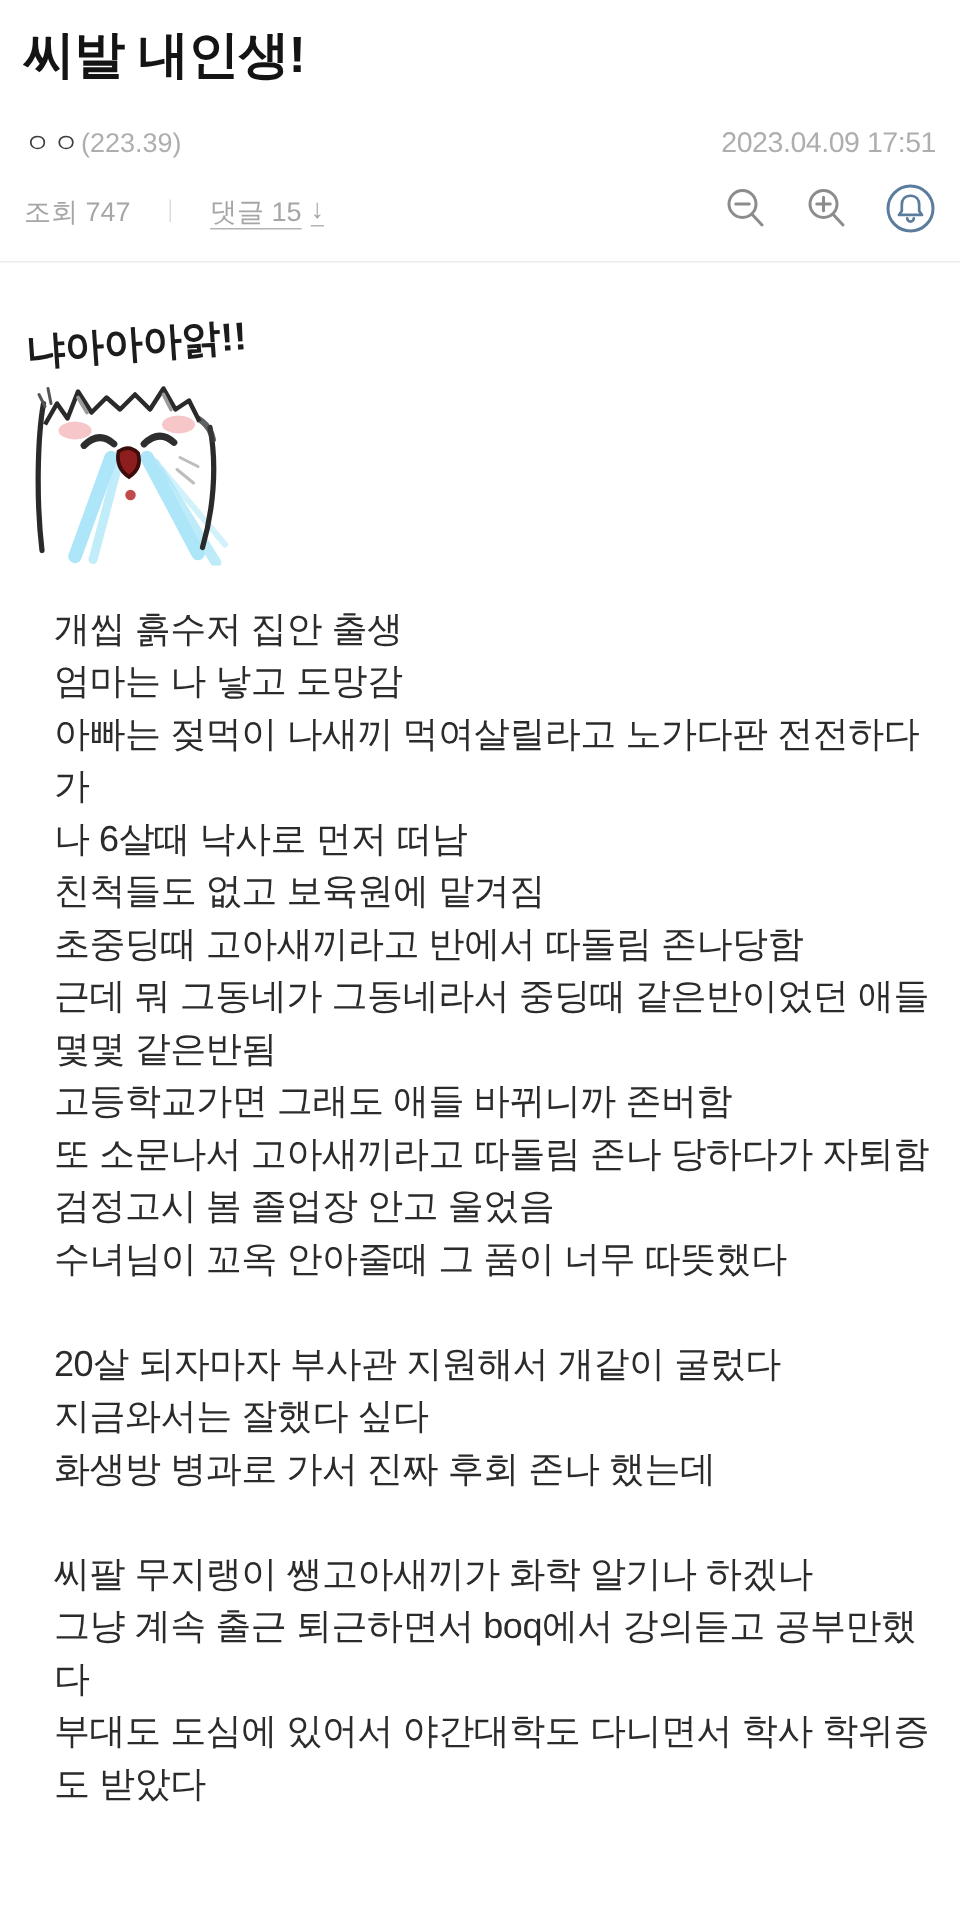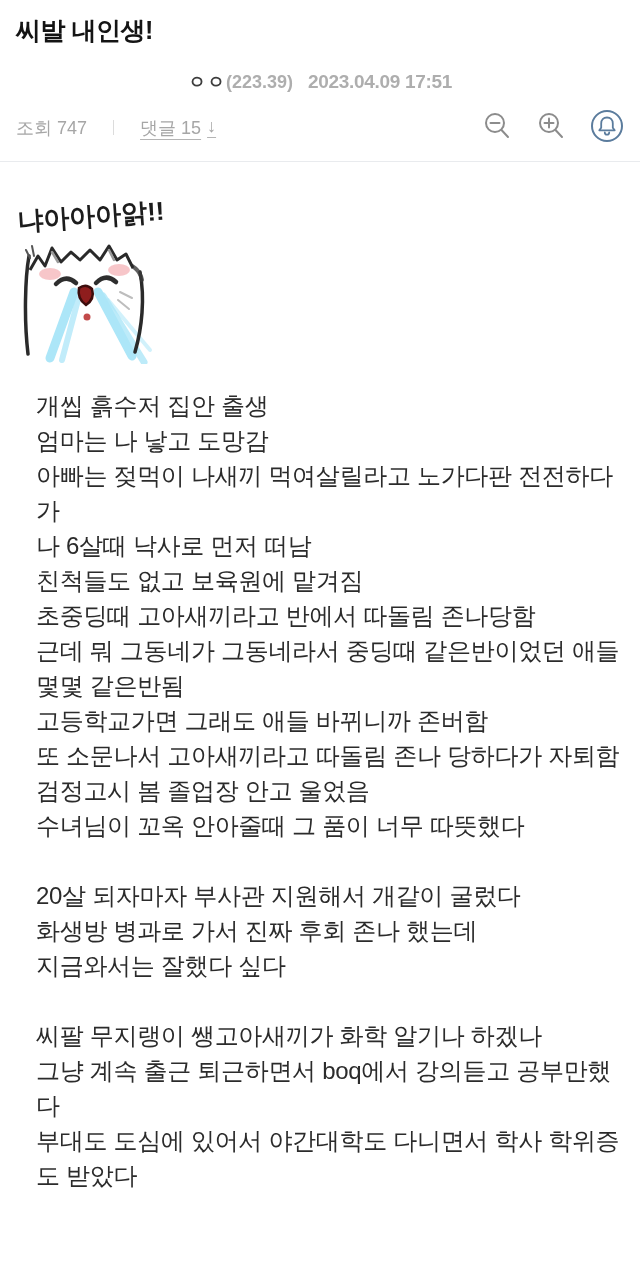--- a/index.html
+++ b/index.html
@@ -6,32 +6,31 @@
   html, body { margin: 0; padding: 0; }
   body {
     width: 640px; height: 1280px;
     background: #ffffff;
     font-family: "Liberation Sans", "DejaVu Sans", sans-serif;
     overflow: hidden;
   }
   .header { padding: 14px 16px 0 16px; }
   .post-title {
     margin: 0;
-    font-size: 25px;
+    font-size: 34px;
     font-weight: 600;
     letter-spacing: -0.5px;
     color: #141414;
   }
   .author-row {
     display: flex;
-    justify-content: center;
+    justify-content: space-between;
     align-items: baseline;
     margin-top: 23px;
     font-size: 18px;
-    font-weight: bold;
   }
   .author { cursor: pointer; }
   .nickname { color: #3d3d3d; letter-spacing: 1px; }
   .nickname-ip { color: #aeaeae; }
   .post-date { color: #aeaeae; font-size: 19px; letter-spacing: -0.3px; margin-left: 15px; }
   .meta-row {
     display: flex;
     justify-content: space-between;
     align-items: center;
     margin-top: 15px;
@@ -178,21 +177,21 @@
       <div class="body-line">나 6살때 낙사로 먼저 떠남</div>
       <div class="body-line">친척들도 없고 보육원에 맡겨짐</div>
       <div class="body-line">초중딩때 고아새끼라고 반에서 따돌림 존나당함</div>
       <div class="body-line">근데 뭐 그동네가 그동네라서 중딩때 같은반이었던 애들 몇몇 같은반됨</div>
       <div class="body-line">고등학교가면 그래도 애들 바뀌니까 존버함</div>
       <div class="body-line">또 소문나서 고아새끼라고 따돌림 존나 당하다가 자퇴함</div>
       <div class="body-line">검정고시 봄 졸업장 안고 울었음</div>
       <div class="body-line">수녀님이 꼬옥 안아줄때 그 품이 너무 따뜻했다</div>
       <div class="body-line"></div>
       <div class="body-line">20살 되자마자 부사관 지원해서 개같이 굴렀다</div>
+      <div class="body-line">지금와서는 잘했다 싶다</div>
       <div class="body-line">화생방 병과로 가서 진짜 후회 존나 했는데</div>
-      <div class="body-line">지금와서는 잘했다 싶다</div>
       <div class="body-line"></div>
       <div class="body-line">씨팔 무지랭이 쌩고아새끼가 화학 알기나 하겠나</div>
       <div class="body-line">그냥 계속 출근 퇴근하면서 boq에서 강의듣고 공부만했다</div>
       <div class="body-line">부대도 도심에 있어서 야간대학도 다니면서 학사 학위증도 받았다</div>
   </div>
 
 </div>
 
 </body></html>

